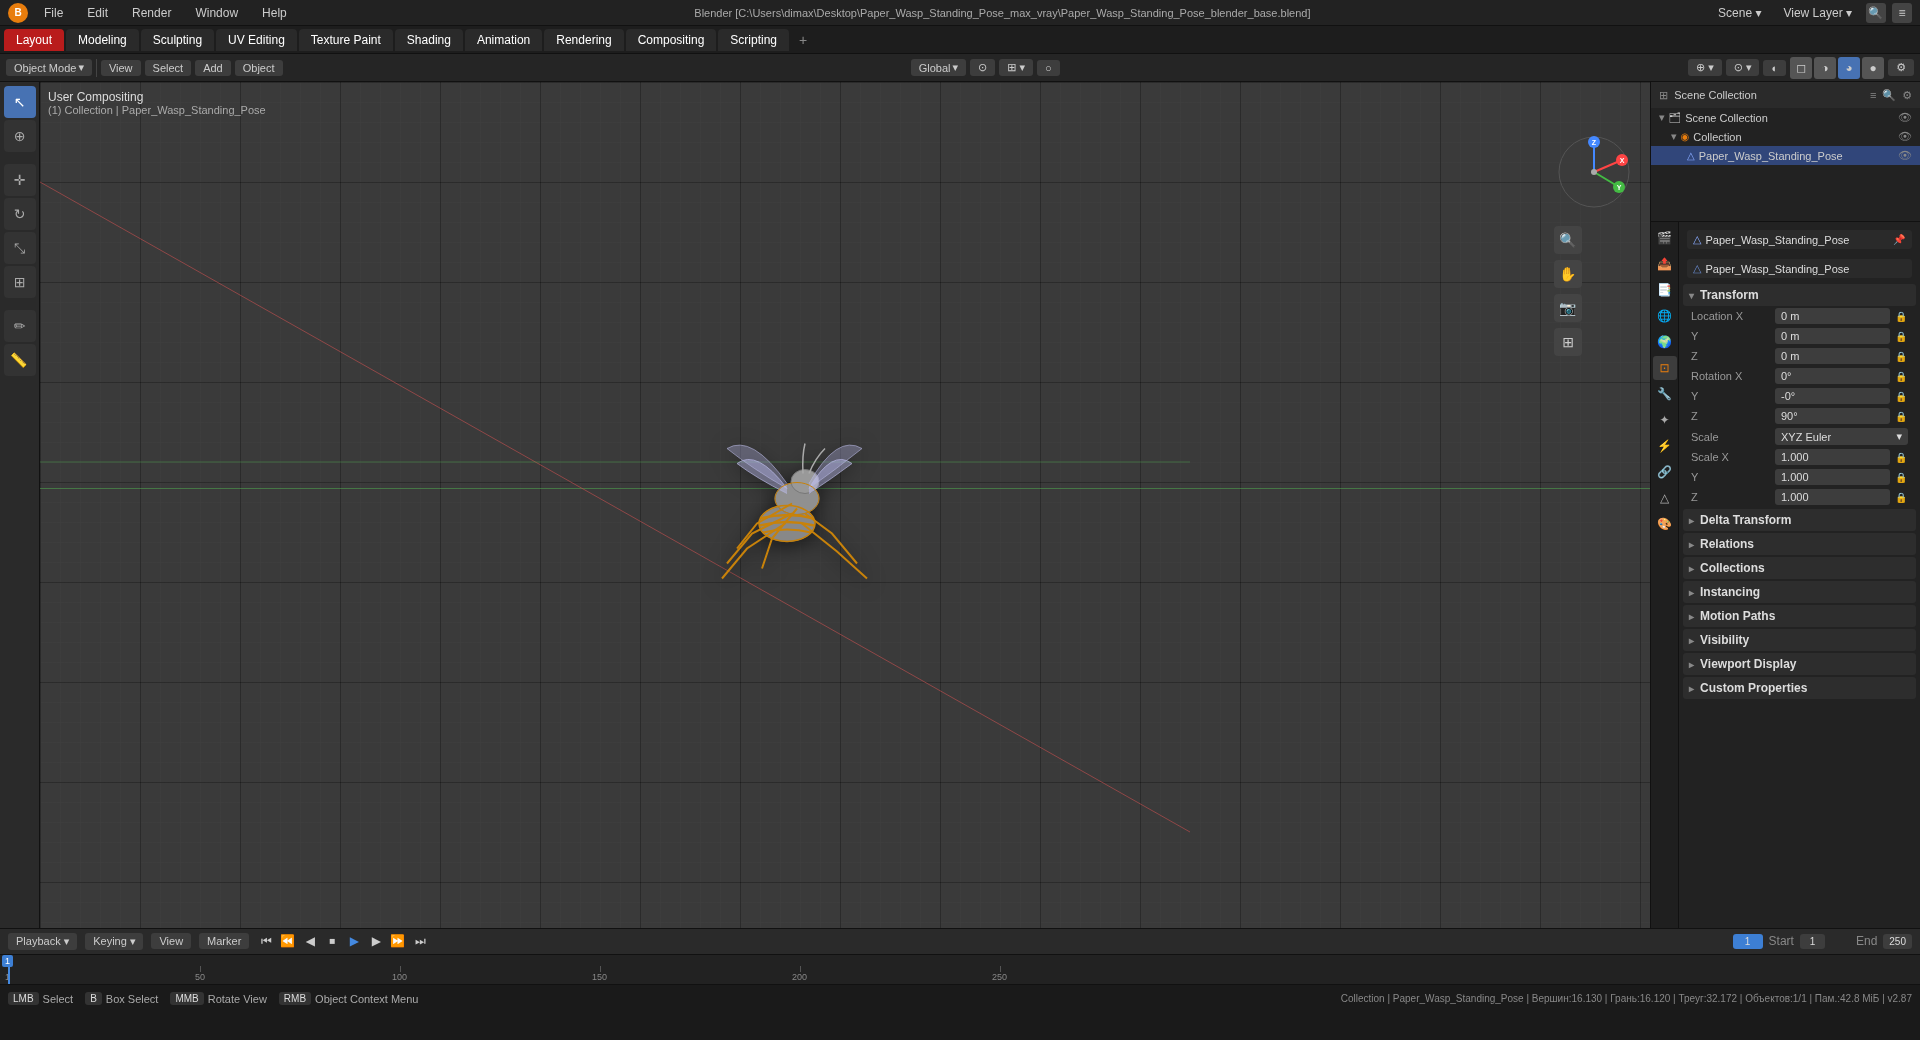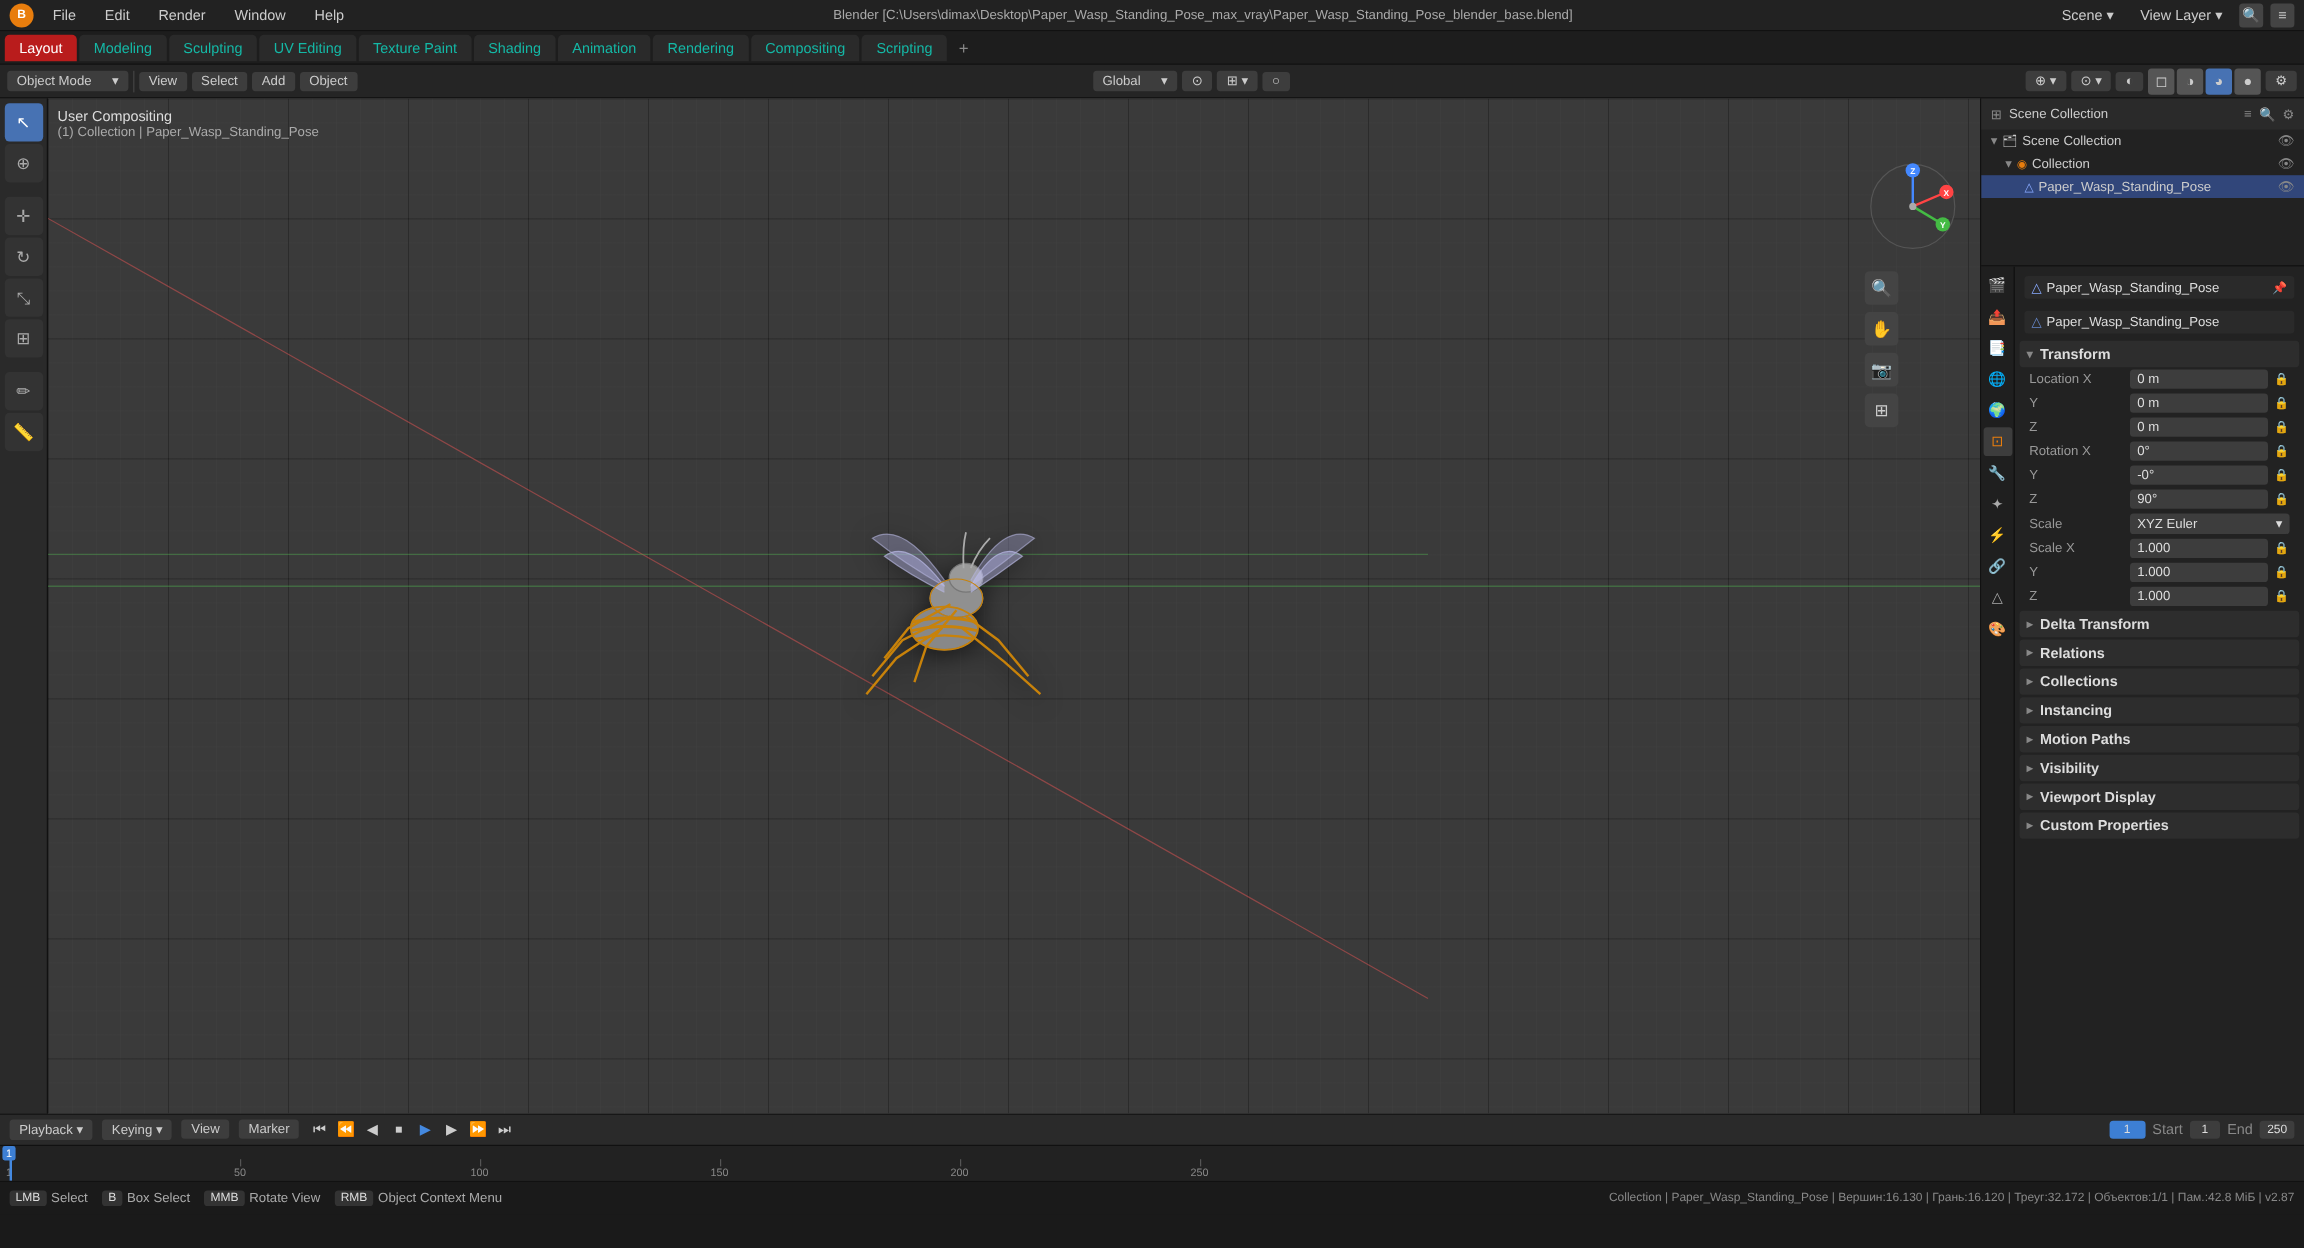--- a/index.html
+++ b/index.html
@@ -50,21 +50,21 @@
       align-items: center;
       padding: 0 4px;
       border-bottom: 1px solid #111;
       gap: 2px;
     }
     .workspace-tab {
       padding: 4px 12px;
       cursor: pointer;
       border-radius: 4px 4px 0 0;
       font-size: 12px;
-      color: #14b8a6;
+      color: #ffffff;
       background: #2a2a2a;
     }
     .workspace-tab.active {
       background: #b91c1c;
       color: #fff;
     }
     .workspace-tab-plus {
       padding: 4px 8px;
       cursor: pointer;
       color: #888;
@@ -107,21 +107,21 @@
       position: relative;
       overflow: hidden;
     }
     .vp-btn {
       padding: 2px 8px;
       background: #3d3d3d;
       border-radius: 3px;
       cursor: pointer;
       font-size: 11px;
       color: #ccc;
-      display: flex; align-items: center; gap: 17px;
+      display: flex; align-items: center; gap: 2px;
     }
 
     
     #viewport-info {
       position: absolute;
       top: 8px;
       left: 8px;
       color: #ddd;
       font-size: 12px;
     }
@@ -738,21 +738,21 @@
       <div class="play-btn">⏩</div>
       <div class="play-btn">⏭</div>
     </div>
 
     <div style="flex:1"></div>
 
     <div style="display:flex;align-items:center;gap:6px;">
       <div style="background:#3d7fd4;color:#ddd;font-size:10px;padding:2px 8px;border-radius:3px;cursor:pointer;min-width:30px;text-align:center;">1</div>
       <span style="color:#888;">Start</span>
       <div style="background:#3d3d3d;color:#ddd;font-size:10px;padding:2px 6px;border-radius:3px;cursor:pointer;min-width:25px;text-align:center;">1</div>
-      <span style="color:#888;">End</span>
+      <span style="color:#888;margin-left:25px;">End</span>
       <div style="background:#3d3d3d;color:#ddd;font-size:10px;padding:2px 6px;border-radius:3px;cursor:pointer;min-width:25px;text-align:center;">250</div>
     </div>
   </div>
 
   <div id="timeline-ruler" style="height:30px;background:#222;position:relative;overflow:hidden;">
 
     <div style="position:absolute;left:0;right:0;top:0;bottom:0;display:flex;align-items:flex-end;padding-bottom:2px;">
       <div style="position:absolute;left:8px;">
         <div style="width:1px;height:8px;background:#555;"></div>
         <div style="font-size:9px;color:#888;margin-left:-3px;">1</div>

